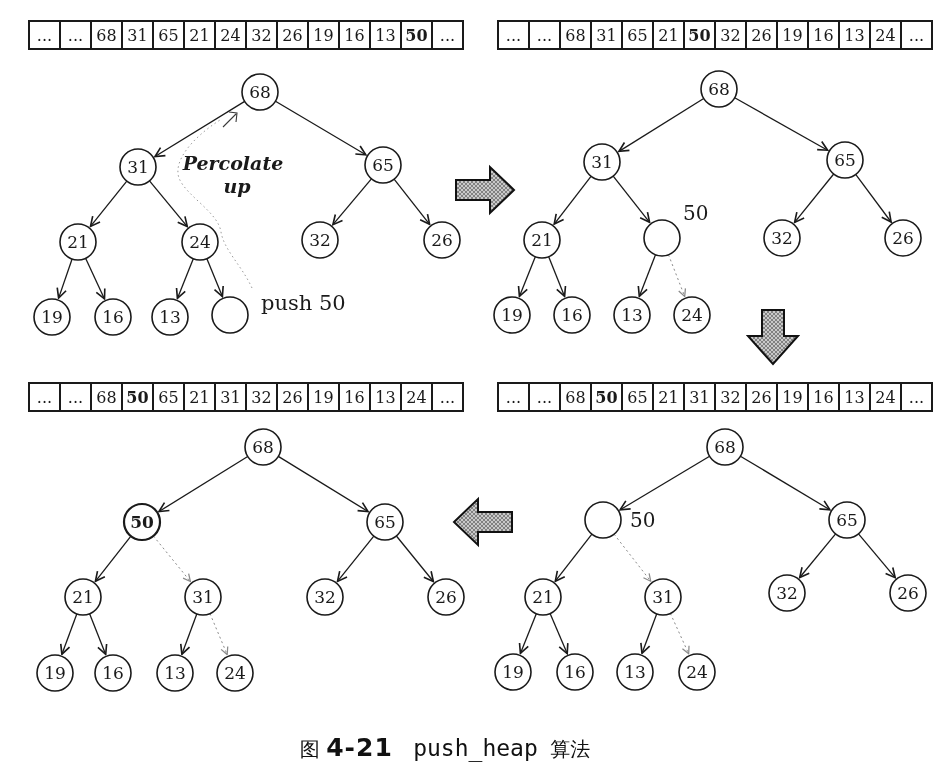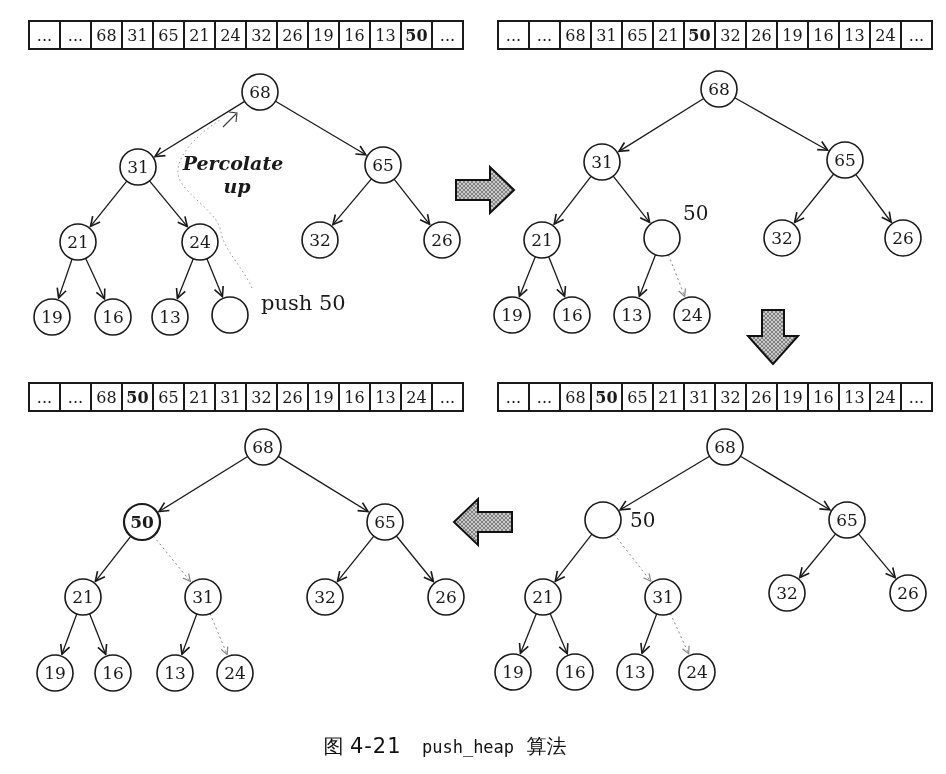--- a/index.html
+++ b/index.html
@@ -25,22 +25,22 @@
              text-anchor:middle;fill:#1a1a1a;}
   .squiggle{fill:none;stroke:#9a9a9a;stroke-width:1;stroke-dasharray:1.5,3;}
   .hint-arrow{fill:none;stroke:#3a3a3a;stroke-width:1.1;}
   
   svg.block-arrow{position:absolute;overflow:visible;}
   svg.block-arrow polygon{stroke:#111;stroke-width:2;}
   
   #caption{position:absolute;top:733px;left:0;width:946px;text-align:center;
            transform:translateX(-28px);font-size:20px;color:#111;
            font-family:"DejaVu Sans",sans-serif;}
-  #caption .fig-number{font-weight:normal;font-size:21px;letter-spacing:1px;text-align:center;}
-  #caption .code{font-family:"DejaVu Sans Mono",monospace;font-size:17px;padding:0 6px 0 14px;}
+  #caption .fig-number{font-weight:bold;font-size:25px;letter-spacing:1px;text-align:center;}
+  #caption .code{font-family:"DejaVu Sans Mono",monospace;font-size:23px;padding:0 6px 0 14px;}
 </style>
 </head>
 <body>
 
 <div id="figure">
 
   <div class="array" style="left:28px;top:20px;">
       <div class="cell">...</div>
       <div class="cell">...</div>
       <div class="cell">68</div>

